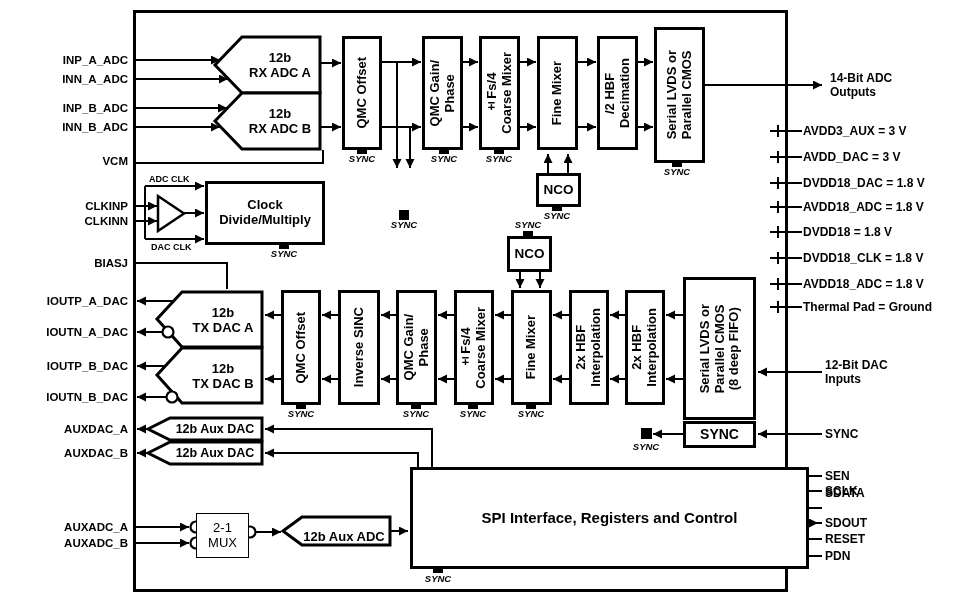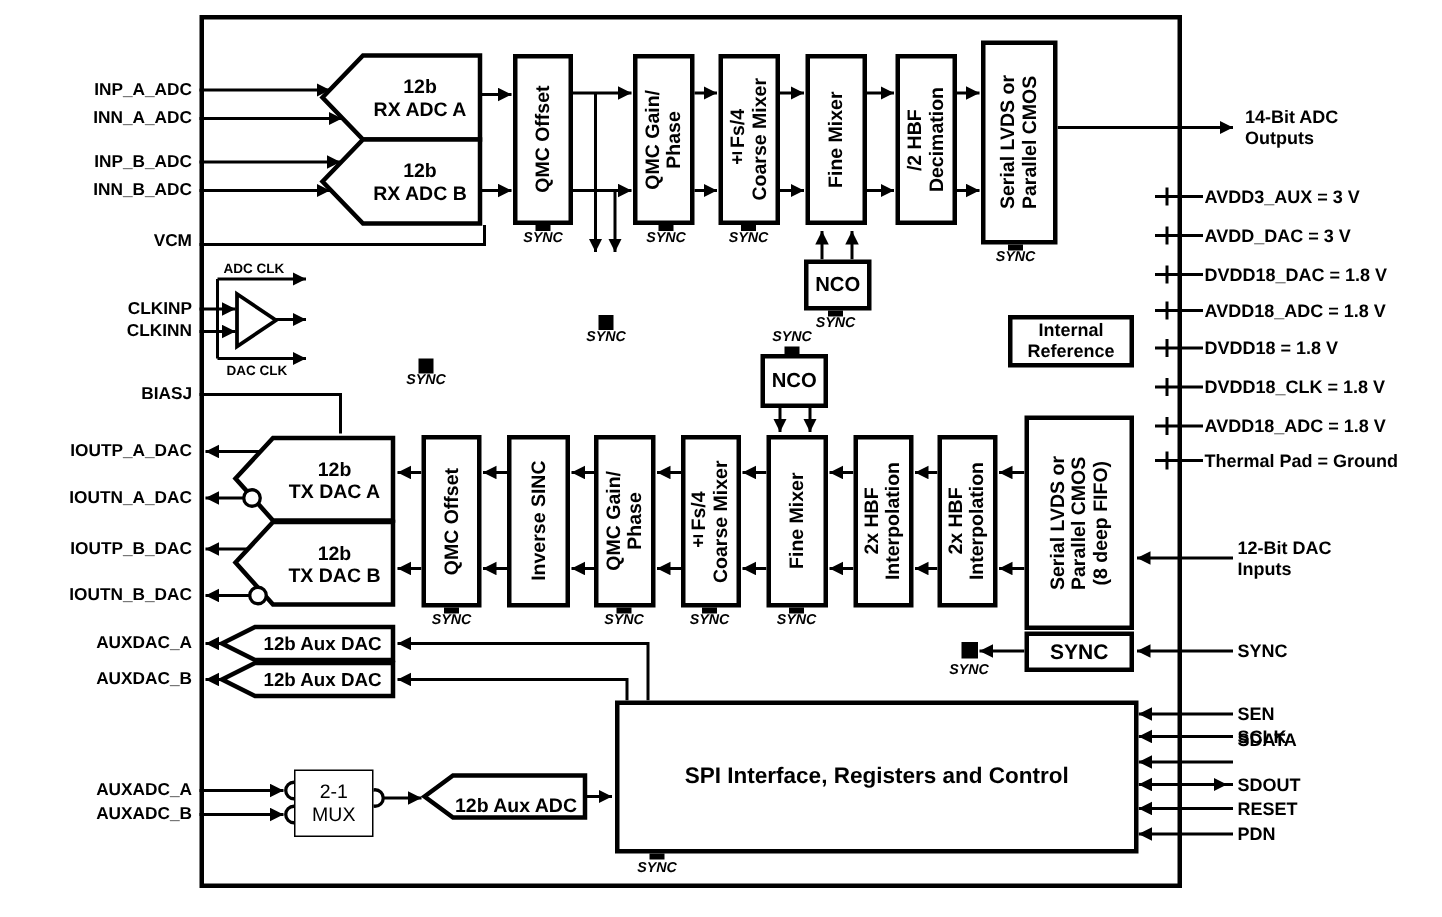--- a/index.html
+++ b/index.html
@@ -196,29 +196,29 @@
       <span class="vtext">Fine Mixer</span>
     </div>
   <div class="blk" style="left:597px;top:36px;width:41px;height:114px">
       <span class="vtext">/2 HBF
 Decimation</span>
     </div>
   <div class="blk" style="left:654px;top:27px;width:51px;height:136px">
       <span class="vtext">Serial LVDS or
 Parallel CMOS</span>
     </div>
+  <div class="blk" style="left:205px;top:181px;width:120px;height:64px">
+      <span class="htext">Clock
+Divide/Multiply</span>
+    </div>
   <div class="blk" style="left:536px;top:173px;width:45px;height:34px">
       <span class="htext" style="font-size:13.5px">NCO</span>
     </div>
   <div class="blk" style="left:507px;top:236px;width:45px;height:36px">
       <span class="htext" style="font-size:13.5px">NCO</span>
-    </div>
-  <div class="blk" style="left:672px;top:210px;width:84px;height:35px">
-      <span class="htext" style="font-size:12px">Internal
-Reference</span>
     </div>
 
   <div class="blk" style="left:281px;top:290px;width:40px;height:115px">
       <span class="vtext">QMC Offset</span>
     </div>
   <div class="blk" style="left:338px;top:290px;width:42px;height:115px">
       <span class="vtext">Inverse SINC</span>
     </div>
   <div class="blk" style="left:396px;top:290px;width:41px;height:115px">
       <span class="vtext">QMC Gain/
@@ -244,21 +244,21 @@
 Parallel CMOS
 (8 deep FIFO)</span>
     </div>
   <div class="blk" style="left:683px;top:421px;width:73px;height:27px">
       <span class="htext" style="font-size:14px">SYNC</span>
     </div>
   <div class="blk thin" style="left:196px;top:513px;width:53px;height:45px">
       <span class="htext" style="font-weight:400;font-size:13px">2-1
 MUX</span>
     </div>
-  <div class="blk" style="left:410px;top:467px;width:349px;height:102px">
+  <div class="blk" style="left:410px;top:467px;width:399px;height:102px">
       <span class="htext" style="font-size:15px">SPI Interface, Registers and Control</span>
     </div>
 
   <div class="ptxt" style="left:240px;top:40px;width:80px;height:50px;font-size:13px">12b
 RX ADC A</div>
   <div class="ptxt" style="left:240px;top:96px;width:80px;height:50px;font-size:13px">12b
 RX ADC B</div>
   <div class="ptxt" style="left:184px;top:295px;width:78px;height:50px;font-size:13px">12b
 TX DAC A</div>
   <div class="ptxt" style="left:184px;top:351px;width:78px;height:50px;font-size:13px">12b

